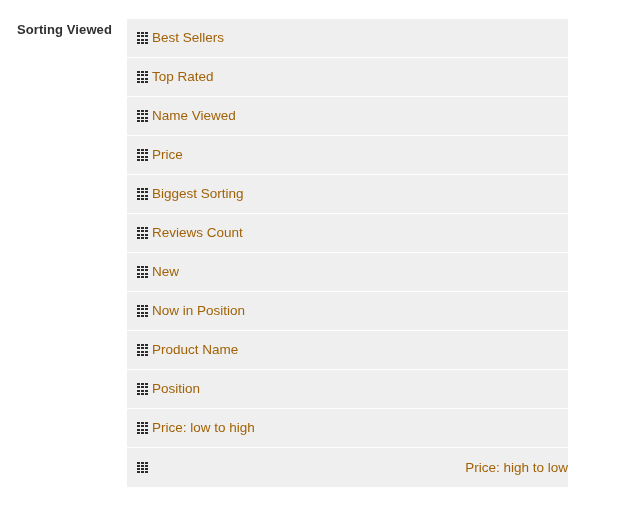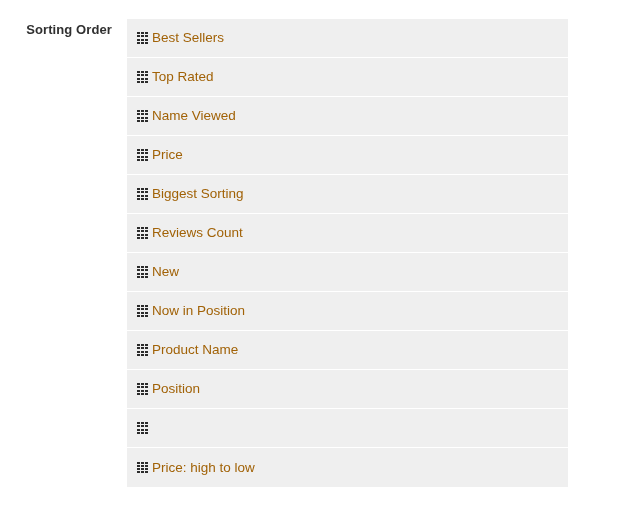--- a/index.html
+++ b/index.html
@@ -54,20 +54,21 @@
     border-bottom: 1px solid #ffffff;
     box-sizing: border-box;
     display: flex;
     align-items: center;
     padding-left: 10px;
     cursor: move;
   }
 
   .sortable-item:last-child {
     border-bottom: none;
+    justify-content: space-between;
   }
 
   .drag-handle {
     flex: 0 0 auto;
     width: 11px;
     height: 12px;
     display: grid;
     grid-template-columns: repeat(3, 3px);
     grid-template-rows: repeat(4, 2px);
     column-gap: 1px;
@@ -88,21 +89,21 @@
     color: #a16207;
     line-height: 16px;
     white-space: nowrap;
   }
 </style>
 </head>
 <body>
 
 <div class="field-row">
 
-  <div class="field-label">Sorting Order</div>
+  <div class="field-label">Sorting Viewed</div>
 
   <ul class="sortable-list" id="sortable-list">
       <li class="sortable-item">
     <span class="drag-handle">
       <i></i>
           <i></i>
           <i></i>
       <i></i>
           <i></i>
           <i></i>
@@ -276,20 +277,21 @@
       <i></i>
           <i></i>
           <i></i>
       <i></i>
           <i></i>
           <i></i>
       <i></i>
           <i></i>
           <i></i>
     </span>
+    <span class="item-label">Price: low to high</span>
   </li>
       <li class="sortable-item">
     <span class="drag-handle">
       <i></i>
           <i></i>
           <i></i>
       <i></i>
           <i></i>
           <i></i>
       <i></i>

